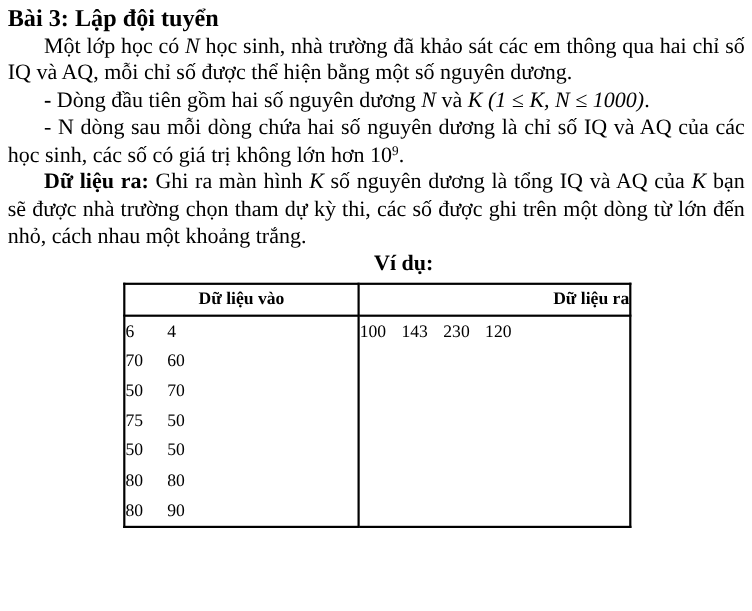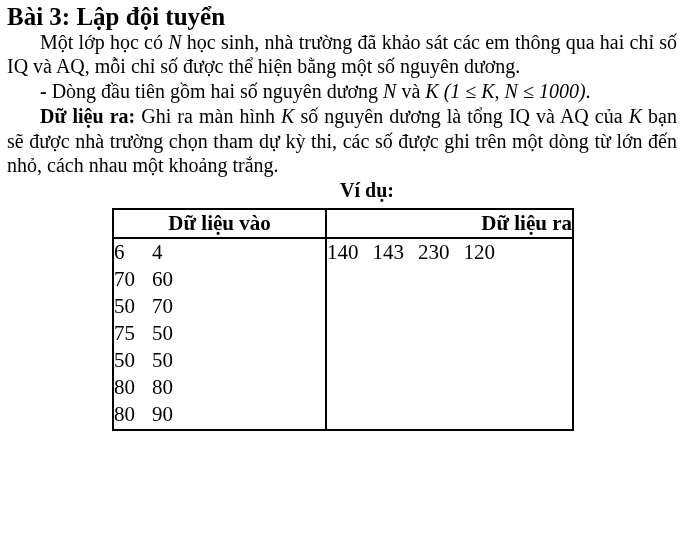--- a/index.html
+++ b/index.html
@@ -11,21 +11,21 @@
     padding: 5px 7px 0 7px;
     background: #ffffff;
     color: #000000;
     font-family: "Liberation Serif", serif;
     font-size: 20px;
     line-height: 24.7px;
     overflow: hidden;
   }
   .title {
     font-weight: bold;
-    font-size: 25px;
+    font-size: 22px;
     margin: 0;
   }
   p.para {
     margin: 0;
     text-indent: 33px;
     text-align: justify;
   }
   p.para.short { text-align: left; }
   p.vidu {
     margin: 0;
@@ -41,21 +41,21 @@
     vertical-align: 6px;
   }
   table.ex-table {
     border-collapse: collapse;
     margin: 5px 0 0 105px;
     table-layout: fixed;
   }
   table.ex-table th, table.ex-table td {
     border: 2px solid #000;
     padding: 0;
-    font-size: 21px;
+    font-size: 16px;
   }
   th.h-in  { width: 211px; height: 27px; font-weight: bold; text-align: center; }
   th.h-out { width: 245px; height: 27px; font-weight: bold; text-align: right; }
   td.c-in {
     vertical-align: top;
     height: 190px;
     padding: 2px 0 0 7px;
   }
   td.c-out {
     vertical-align: top;
@@ -72,20 +72,21 @@
 <div class="page">
 
   <h1 class="title">Bài 3: Lập đội tuyển</h1>
 
   <p class="para"><span>Một lớp học có </span><span class="i">N</span><span> học sinh, nhà trường đã khảo sát các em thông qua hai chỉ số IQ và AQ, mỗi chỉ số được thể hiện bằng một số nguyên dương.</span></p>
 
 
 
   <p class="para short"><span class="b">-</span><span> Dòng đầu tiên gồm hai số nguyên dương </span><span class="i">N</span><span> và </span><span class="i">K (1 ≤ K, N ≤ 1000)</span><span>.</span></p>
 
+  <p class="para"><span>- N dòng sau mỗi dòng chứa hai số nguyên dương là chỉ số IQ và AQ của các học sinh, các số có giá trị không lớn hơn 10</span><sup class="pow">9</sup><span>.</span></p>
 
   <p class="para"><span class="b">Dữ liệu ra:</span><span> Ghi ra màn hình </span><span class="i">K</span><span> số nguyên dương là tổng IQ và AQ của </span><span class="i">K</span><span> bạn sẽ được nhà trường chọn tham dự kỳ thi, các số được ghi trên một dòng từ lớn đến nhỏ, cách nhau một khoảng trắng.</span></p>
 
   <p class="vidu"><span>Ví dụ:</span></p>
 
   <table class="ex-table">
     <thead>
       <tr>
         <th class="h-in">Dữ liệu vào</th>
         <th class="h-out">Dữ liệu ra</th>
@@ -96,19 +97,19 @@
         <td class="c-in">
           <div class="in-line"><span class="num-a">6</span><span>4</span></div>
           <div class="in-line"><span class="num-a">70</span><span>60</span></div>
           <div class="in-line"><span class="num-a">50</span><span>70</span></div>
           <div class="in-line"><span class="num-a">75</span><span>50</span></div>
           <div class="in-line"><span class="num-a">50</span><span>50</span></div>
           <div class="in-line"><span class="num-a">80</span><span>80</span></div>
           <div class="in-line"><span class="num-a">80</span><span>90</span></div>
         </td>
         <td class="c-out">
-          <div class="out-line"><span class="out-num">140</span><span class="out-num">143</span><span class="out-num">230</span><span class="out-num">120</span></div>
+          <div class="out-line"><span class="out-num">100</span><span class="out-num">143</span><span class="out-num">230</span><span class="out-num">120</span></div>
         </td>
       </tr>
     </tbody>
   </table>
 
 </div>
 
 </body></html>

